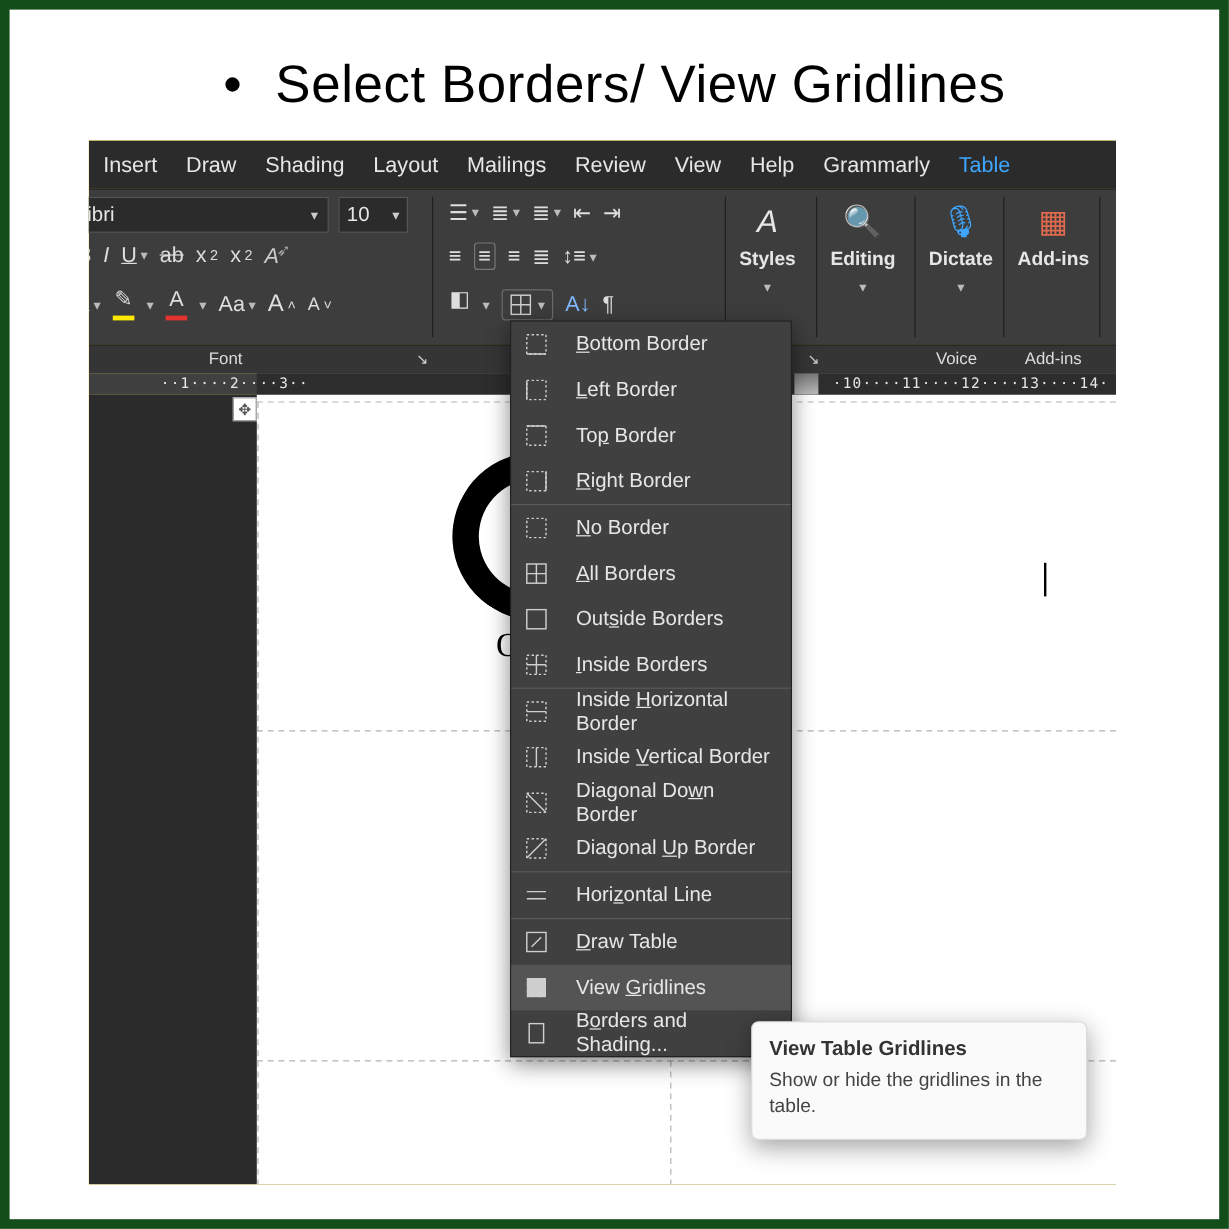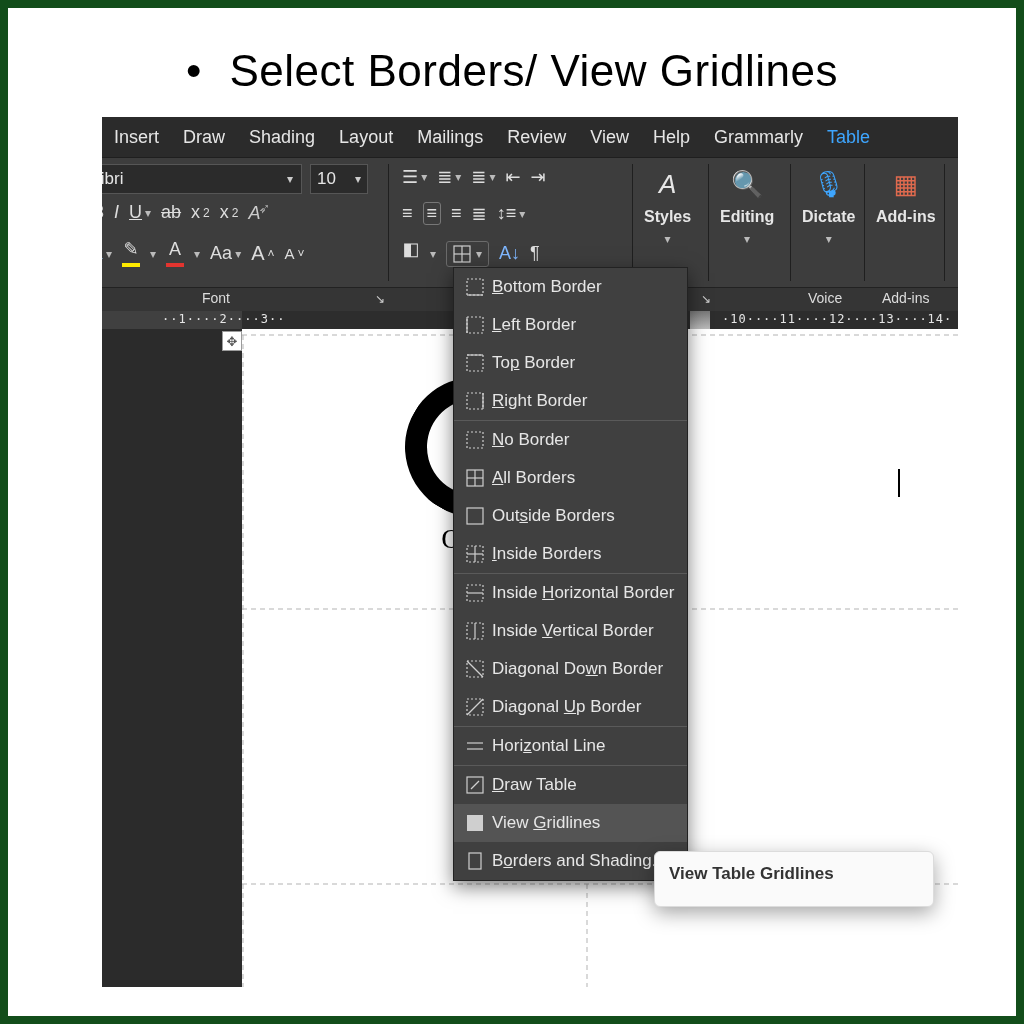--- a/index.html
+++ b/index.html
@@ -29,21 +29,21 @@
     justify-content: center;
     align-items: center;
     gap: 28px;
     font-family: "Arial Narrow", Arial, sans-serif;
     font-stretch: condensed;
   }
   .heading .bullet { font-size: 44px; }
   .heading .text { font-size: 44px; letter-spacing: .5px; }
   .shot {
     position: absolute;
-    left: 80px;
+    left: 52px;
     top: 95px;
     width: 856px;
     height: 870px;
     background: #fde047;
     overflow: hidden;
     font-family: "Segoe UI", Arial, sans-serif;
     color: #e6e6e6;
   }
   
   .tabs {
@@ -187,21 +187,21 @@
     top: 150px;
     width: 235px;
     background: #404040;
     border: 1px solid #222;
     box-shadow: 0 6px 18px rgba(0,0,0,.5);
     z-index: 50;
     font-size: 17px;
     color: #e6e6e6;
   }
   .mi {
-    height: 38px; display: flex; align-items: center; padding: 0 12px; gap: 8px;
+    height: 38px; display: flex; align-items: center; padding: 0 12px; gap: 24px;
   }
   .mi .mi-icon {
     width: 18px; height: 18px; display: inline-flex; align-items: center; justify-content: center;
     font-size: 16px; color: #d0d0d0;
   }
   .mi .accel { text-decoration: underline; }
   .mi.hover { background: #545454; }
   .msep { height: 1px; background: #5a5a5a; margin: 0; }
   
   .tooltip {
@@ -572,16 +572,17 @@
             <svg class="micon" viewBox="0 0 18 18">
               <rect x="3" y="1" width="12" height="16" fill="#e0a860" stroke="#cfcfcf"></rect>
             </svg>
           </span>
         <span><span>B</span><span class="accel">o</span><span>rders and Shading...</span></span>
       </div>
     </div>
 
     <div class="tooltip">
       <div class="tt-title">View Table Gridlines</div>
+      <div class="tt-body">Show or hide the gridlines in the table.</div>
     </div>
 
   </div>
 </div>
 
 </body></html>

